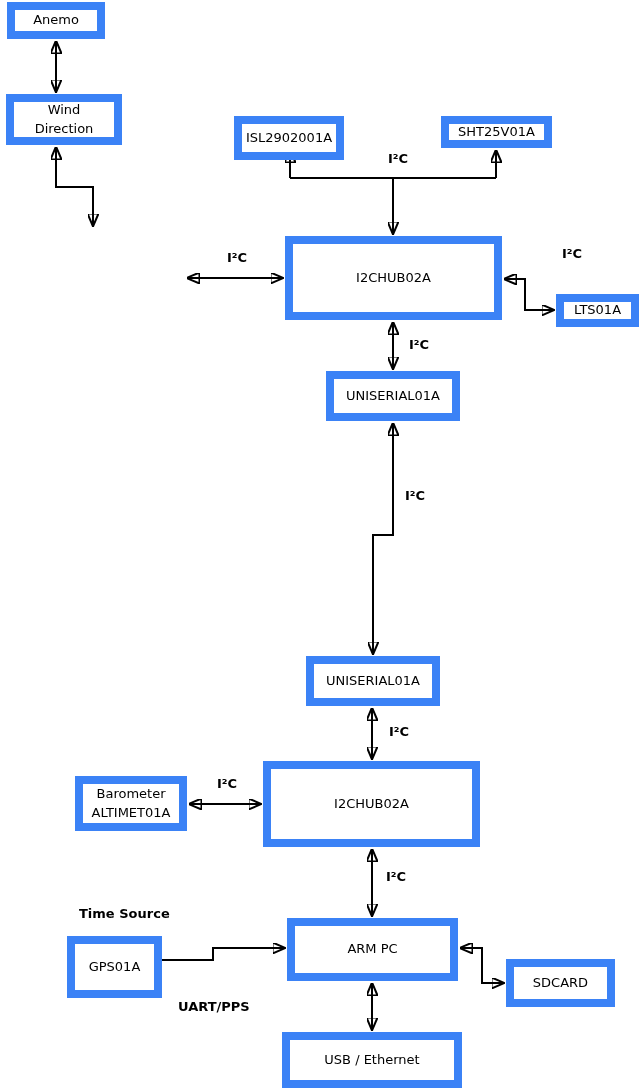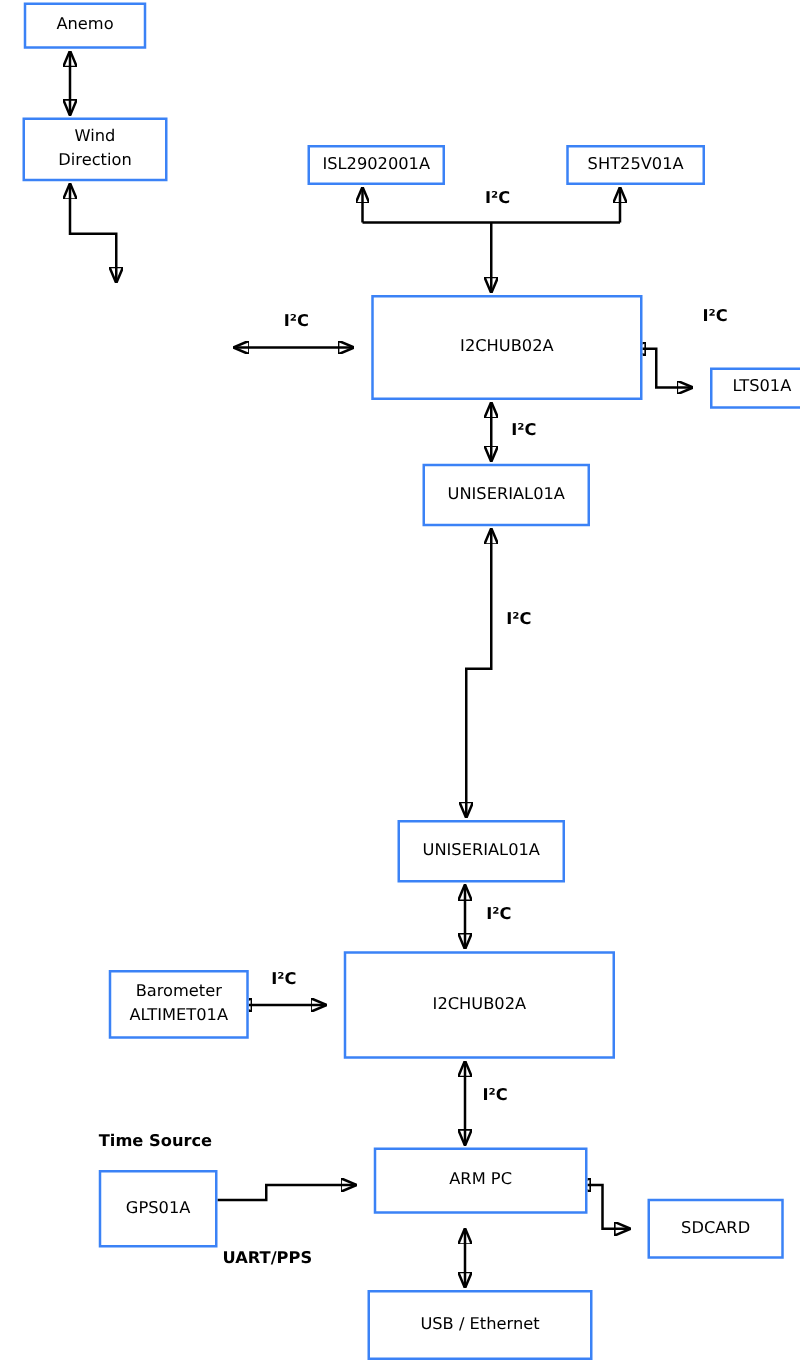--- a/index.html
+++ b/index.html
@@ -9,48 +9,47 @@
     background:#ffffff;
     font-family:"DejaVu Sans","Liberation Sans",sans-serif;
     color:#000;
     overflow:hidden;
   }
   .wires{position:absolute;left:0;top:0;width:640px;height:1089px;}
   .wires path{fill:none;stroke:#000;stroke-width:2;}
   .box{
     position:absolute;
     box-sizing:border-box;
-    border:2px solid #3b82f6;
+    border:8px solid #3b82f6;
     background:#ffffff;
     display:flex;flex-direction:column;
     align-items:center;justify-content:center;
     text-align:center;
     font-size:13px;line-height:1.45;
     white-space:nowrap;
-    margin-left:12px;
   }
   .elabel{
     position:absolute;
     font-size:13px;line-height:1.1;
     white-space:nowrap;
     font-weight:bold;
   }
   #b-anemo{left:7px;top:2px;width:98px;height:37px}
   #b-wind{left:6px;top:94px;width:116px;height:51px}
   #b-pic{left:2px;top:228px;width:183px;height:103px}
-  #b-isl{left:234px;top:116px;width:110px;height:32px}
+  #b-isl{left:234px;top:116px;width:110px;height:44px}
   #b-sht{left:441px;top:116px;width:111px;height:32px}
   #b-hub1{left:285px;top:236px;width:217px;height:84px}
   #b-lts{left:556px;top:294px;width:83px;height:33px}
   #b-uni1{left:326px;top:371px;width:134px;height:50px}
   #b-uni2{left:306px;top:656px;width:134px;height:50px}
   #b-hub2{left:263px;top:761px;width:217px;height:86px}
   #b-baro{left:75px;top:776px;width:112px;height:55px}
   #b-gps{left:67px;top:936px;width:95px;height:62px}
-  #b-arm{left:287px;top:918px;width:171px;height:53px}
+  #b-arm{left:287px;top:918px;width:171px;height:63px}
   #b-sd{left:506px;top:959px;width:109px;height:48px}
   #b-usb{left:282px;top:1032px;width:180px;height:56px}
 
   #l-sensors{left:388px;top:152px}
   #l-pic{left:227px;top:251px}
   #l-lts{left:562px;top:247px}
   #l-hub1uni{left:409px;top:338px}
   #l-long{left:405px;top:489px}
   #l-uni2hub2{left:389px;top:725px}
   #l-baro{left:217px;top:777px}

